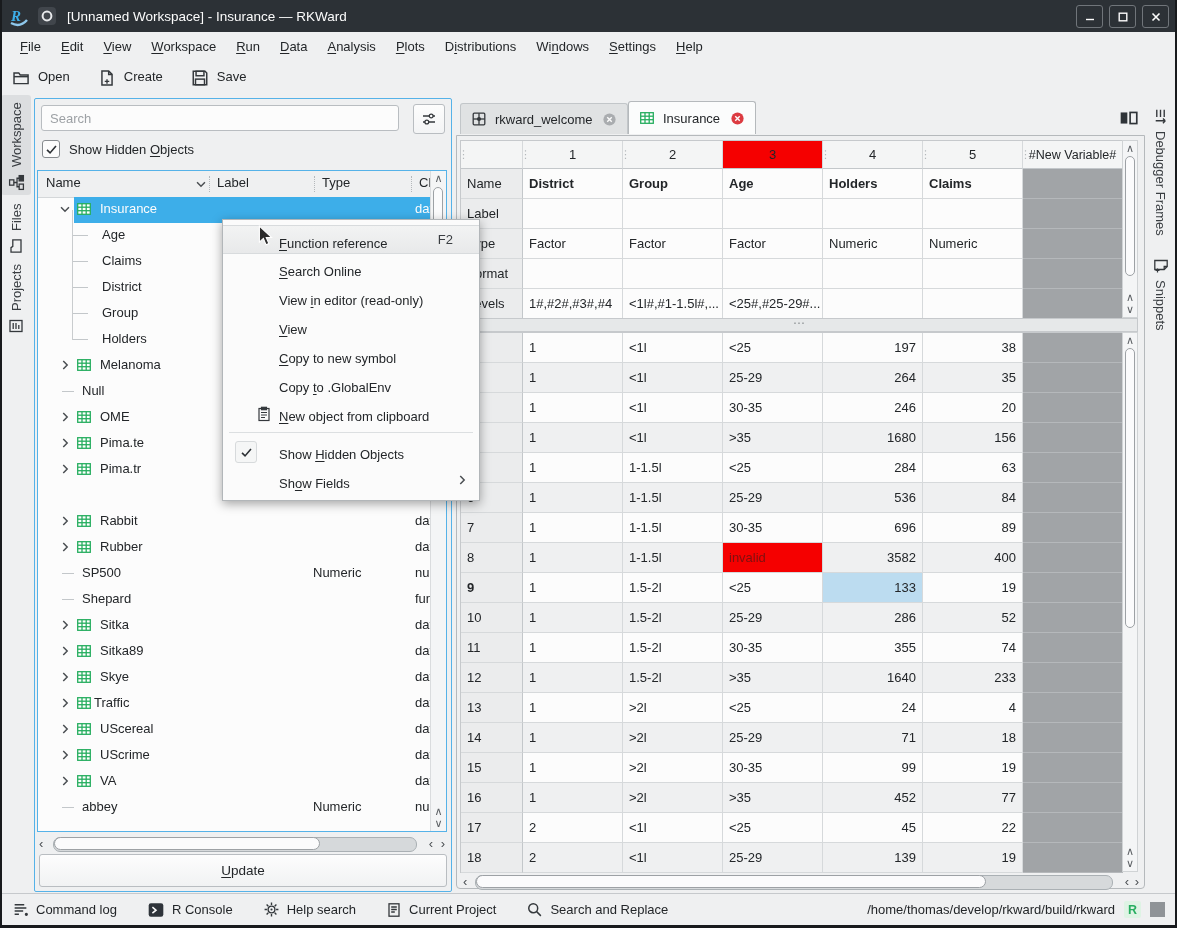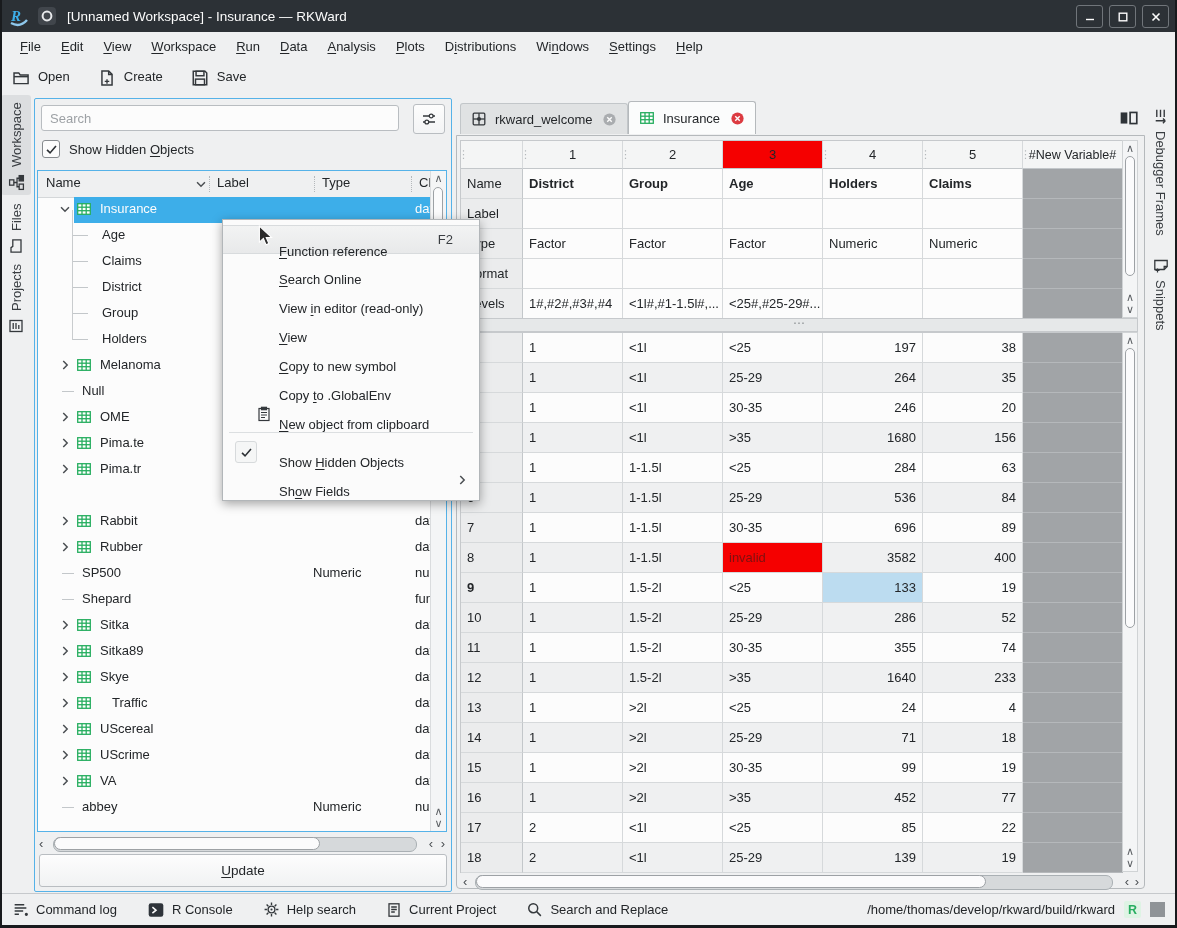--- a/index.html
+++ b/index.html
@@ -64,21 +64,21 @@
   .htrack{position:absolute;top:1px;height:13px;border:1px solid #aab0b4;border-radius:7px;background:#d6d9db;}
   .hhandle{position:absolute;top:1px;height:13px;background:#fbfbfc;border:1px solid #9da1a5;border-radius:7px;box-sizing:border-box;}
   .harrows{position:absolute;color:#4a4e52;font-size:13px;top:0;}
   #update-btn{position:absolute;left:4px;bottom:4px;width:406px;height:31px;border:1px solid #b9bdc1;border-radius:3px;
         background:linear-gradient(#fdfdfd,#f1f2f3);display:flex;align-items:center;justify-content:center;font-size:13.5px;}
 
   
   #ctxmenu{position:absolute;left:222px;top:219px;width:256px;background:#fbfbfb;border:1px solid #b2b6b9;
         box-shadow:0 3px 10px rgba(0,0,0,.35);z-index:60;padding:5px 0;}
   .cmi{position:relative;height:29px;display:flex;align-items:center;}
-  .cmi .cmtext{position:absolute;left:56px;top:18px;}
+  .cmi .cmtext{position:absolute;left:56px;top:10px;}
   .cmi .cmshort{position:absolute;right:26px;top:6px;color:#3a3e42;margin-left:20px;}
   .cmi .cmicon{position:absolute;left:32px;top:6px;width:17px;height:17px;}
   .cmi .cmcheck{position:absolute;left:12px;top:4px;width:20px;height:20px;border:1px solid #d7dadc;border-radius:3px;
         background:#f5f6f6;display:flex;align-items:center;justify-content:center;}
   .cmi .cmsub{position:absolute;right:10px;top:7px;}
   .cmi.hover{background:linear-gradient(#f2f3f3,#e8e9ea);border-top:1px solid #d8dbdd;border-bottom:1px solid #d8dbdd;height:27px;}
   .cmsep{height:1px;background:#dcdfe1;margin:4px 6px;}
   #cursor{position:absolute;left:256px;top:225px;z-index:70;}
 
   
@@ -528,21 +528,21 @@
             <svg width="16" height="16" viewBox="0 0 16 16">
               <g stroke="#27ae60" fill="#fff" stroke-width="1.3">
                 <rect x="1.7" y="2.7" width="12.6" height="10.6"></rect>
                 <line x1="1.7" y1="6.2" x2="14.3" y2="6.2"></line>
                 <line x1="1.7" y1="9.7" x2="14.3" y2="9.7"></line>
                 <line x1="6" y1="2.7" x2="6" y2="13.3"></line>
                 <line x1="10.2" y1="2.7" x2="10.2" y2="13.3"></line>
               </g>
             </svg>
           </span>
-          <span class="tname" style="left: 74px;">Traffic</span>
+          <span class="tname" style="left: 56px;">Traffic</span>
           <span class="tclass">dat</span>
         </div>
         <div class="trow" style="top: 520px;">
           <span class="icon texp">
             <svg width="14" height="14" viewBox="0 0 16 16">
               <path d="M6 3.5 L10.5 8 L6 12.5" fill="none" stroke="#4a4e52" stroke-width="1.7"></path>
             </svg>
           </span>
           <span class="icon ticon">
             <svg width="16" height="16" viewBox="0 0 16 16">
@@ -826,21 +826,21 @@
       <div class="ec drow-even">1</div>
       <div class="ec drow-even">&gt;2l</div>
       <div class="ec drow-even">&gt;35</div>
       <div class="ec num drow-even">452</div>
       <div class="ec num drow-even">77</div>
       <div class="ec nv"></div>
       <div class="ec eh">17</div>
       <div class="ec">2</div>
       <div class="ec">&lt;1l</div>
       <div class="ec">&lt;25</div>
-      <div class="ec num">85</div>
+      <div class="ec num">45</div>
       <div class="ec num">22</div>
       <div class="ec nv"></div>
       <div class="ec eh">18</div>
       <div class="ec drow-even">2</div>
       <div class="ec drow-even">&lt;1l</div>
       <div class="ec drow-even">25-29</div>
       <div class="ec num drow-even">139</div>
       <div class="ec num drow-even">19</div>
       <div class="ec nv"></div>
     </div>

